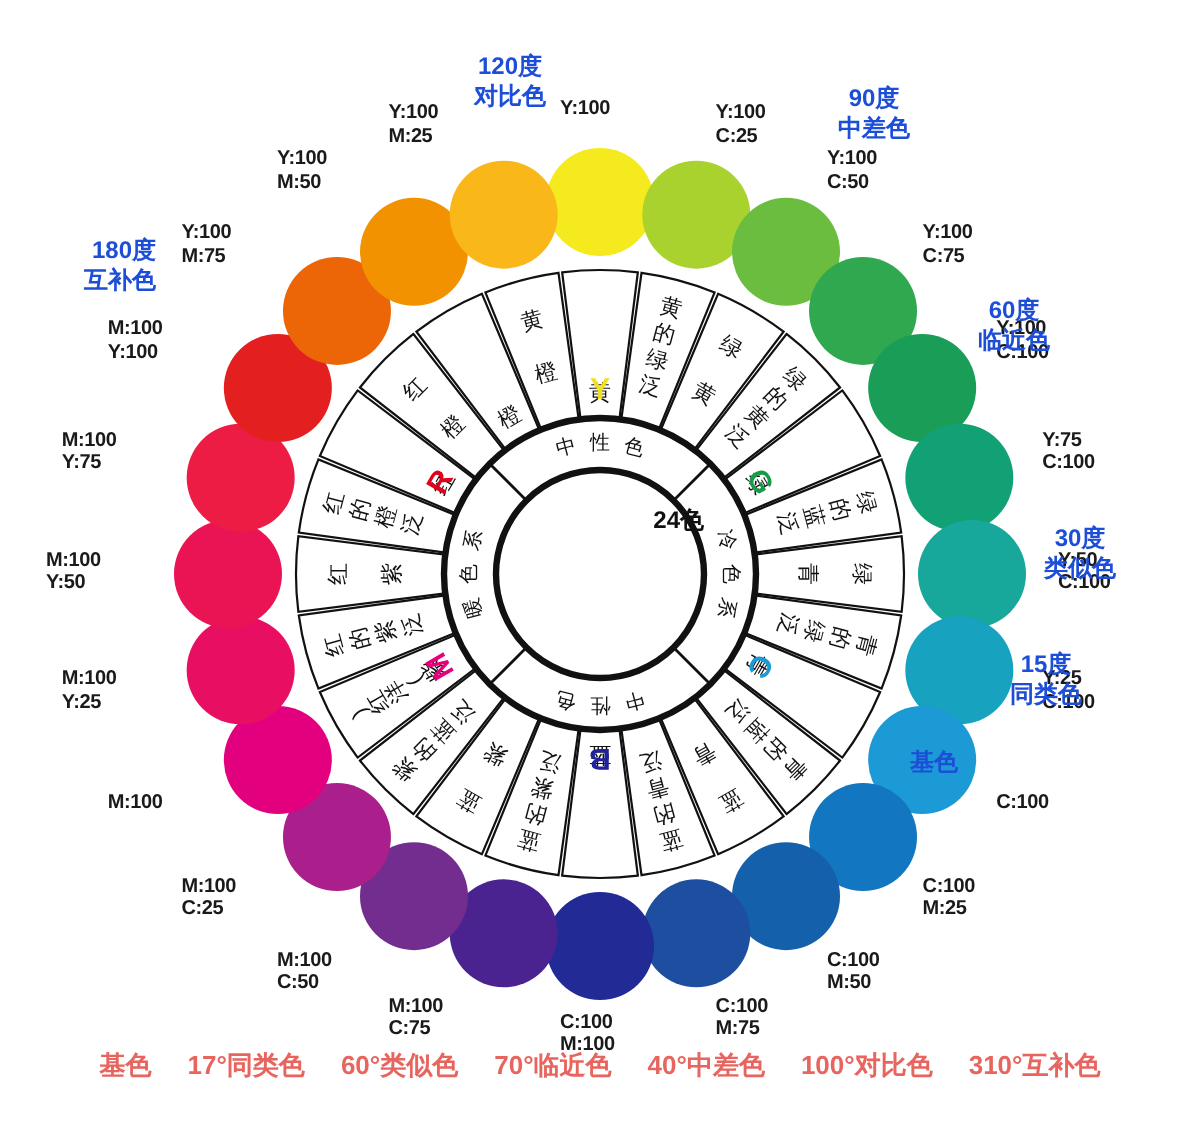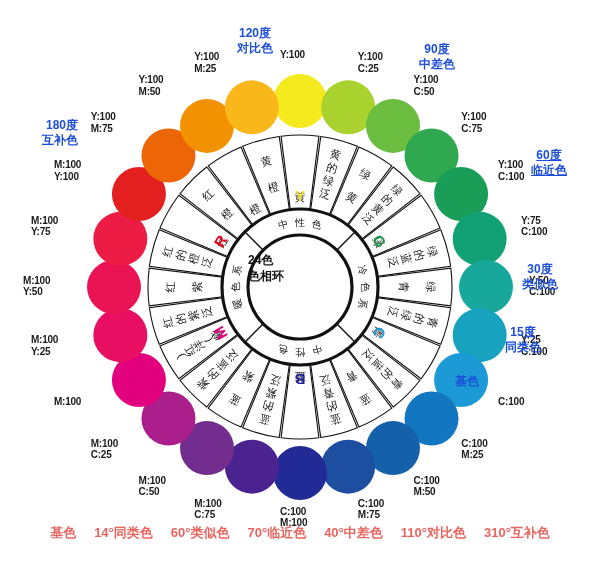--- a/index.html
+++ b/index.html
@@ -41,21 +41,21 @@
     gap:18px;
     font-size:13px;
     font-weight:bold;
     color:#e8655f;
   }
   .legend span{white-space:nowrap;}
   .center-txt{
     position:absolute;
     left:248px;top:252px;
     width:104px;
-    text-align:left;
+    text-align:right;
     font-size:12px;
     font-weight:bold;
     color:#111;
     line-height:16px;
   }
 </style>
 </head>
 <body>
 
 <div id="stage">
@@ -303,21 +303,20 @@
         <text x="300.00" y="352.00" text-anchor="middle" dominant-baseline="central" font-size="10" font-family="&quot;Liberation Sans&quot;,&quot;DejaVu Sans&quot;,sans-serif" fill="#111" transform="rotate(180.00 300.00 352.00)">性</text>
         <text x="283.18" y="349.79" text-anchor="middle" dominant-baseline="central" font-size="10" font-family="&quot;Liberation Sans&quot;,&quot;DejaVu Sans&quot;,sans-serif" fill="#111" transform="rotate(195.00 283.18 349.79)">色</text>
         <text x="237.21" y="303.82" text-anchor="middle" dominant-baseline="central" font-size="10" font-family="&quot;Liberation Sans&quot;,&quot;DejaVu Sans&quot;,sans-serif" fill="#111" transform="rotate(255.00 237.21 303.82)">暖</text>
         <text x="235.00" y="287.00" text-anchor="middle" dominant-baseline="central" font-size="10" font-family="&quot;Liberation Sans&quot;,&quot;DejaVu Sans&quot;,sans-serif" fill="#111" transform="rotate(270.00 235.00 287.00)">色</text>
         <text x="237.21" y="270.18" text-anchor="middle" dominant-baseline="central" font-size="10" font-family="&quot;Liberation Sans&quot;,&quot;DejaVu Sans&quot;,sans-serif" fill="#111" transform="rotate(285.00 237.21 270.18)">系</text>
       </g>
   </svg>
 
   <div class="center-txt">
     <div>24色</div>
-    <div>色相环</div>
   </div>
 
   <div id="cmyk-layer">
       <div class="cmyk-lbl" style="text-align: left; left: 280px; top: 49.3px;">Y:100</div>
       <div class="cmyk-lbl" style="text-align: left; left: 357.8px; top: 51.4px;">Y:100
 C:25</div>
       <div class="cmyk-lbl" style="text-align: left; left: 413.5px; top: 74.4px;">Y:100
 C:50</div>
       <div class="cmyk-lbl" style="text-align: left; left: 461.3px; top: 111.2px;">Y:100
 C:75</div>
@@ -357,28 +356,28 @@
 M:75</div>
       <div class="cmyk-lbl" style="text-align: left; left: 138.5px; top: 74.4px;">Y:100
 M:50</div>
       <div class="cmyk-lbl" style="text-align: left; left: 194.2px; top: 51.4px;">Y:100
 M:25</div>
     </div>
   <div id="angle-layer">
       <div class="angle-lbl" style="left: 455px; top: 374px;"><div>基色</div></div>
       <div class="angle-lbl" style="left: 505px; top: 325px;"><div>15度</div><div>同类色</div></div>
       <div class="angle-lbl" style="left: 522px; top: 262px;"><div>30度</div><div>类似色</div></div>
-      <div class="angle-lbl" style="left: 531px; top: 148px; text-decoration: underline;"><div>60度</div><div>临近色</div></div>
+      <div class="angle-lbl" style="left: 489px; top: 148px;"><div>60度</div><div>临近色</div></div>
       <div class="angle-lbl" style="left: 419px; top: 42px;"><div>90度</div><div>中差色</div></div>
       <div class="angle-lbl" style="left: 237px; top: 26px;"><div>120度</div><div>对比色</div></div>
       <div class="angle-lbl" style="left: 42px; top: 118px; text-align: right;"><div>180度</div><div>互补色</div></div>
     </div>
 
   <div class="legend">
       <span>基色</span>
-      <span>14°同类色</span>
+      <span>17°同类色</span>
       <span>60°类似色</span>
       <span>70°临近色</span>
       <span>40°中差色</span>
-      <span>110°对比色</span>
+      <span>100°对比色</span>
       <span>310°互补色</span>
     </div>
 </div>
 
 </body></html>

